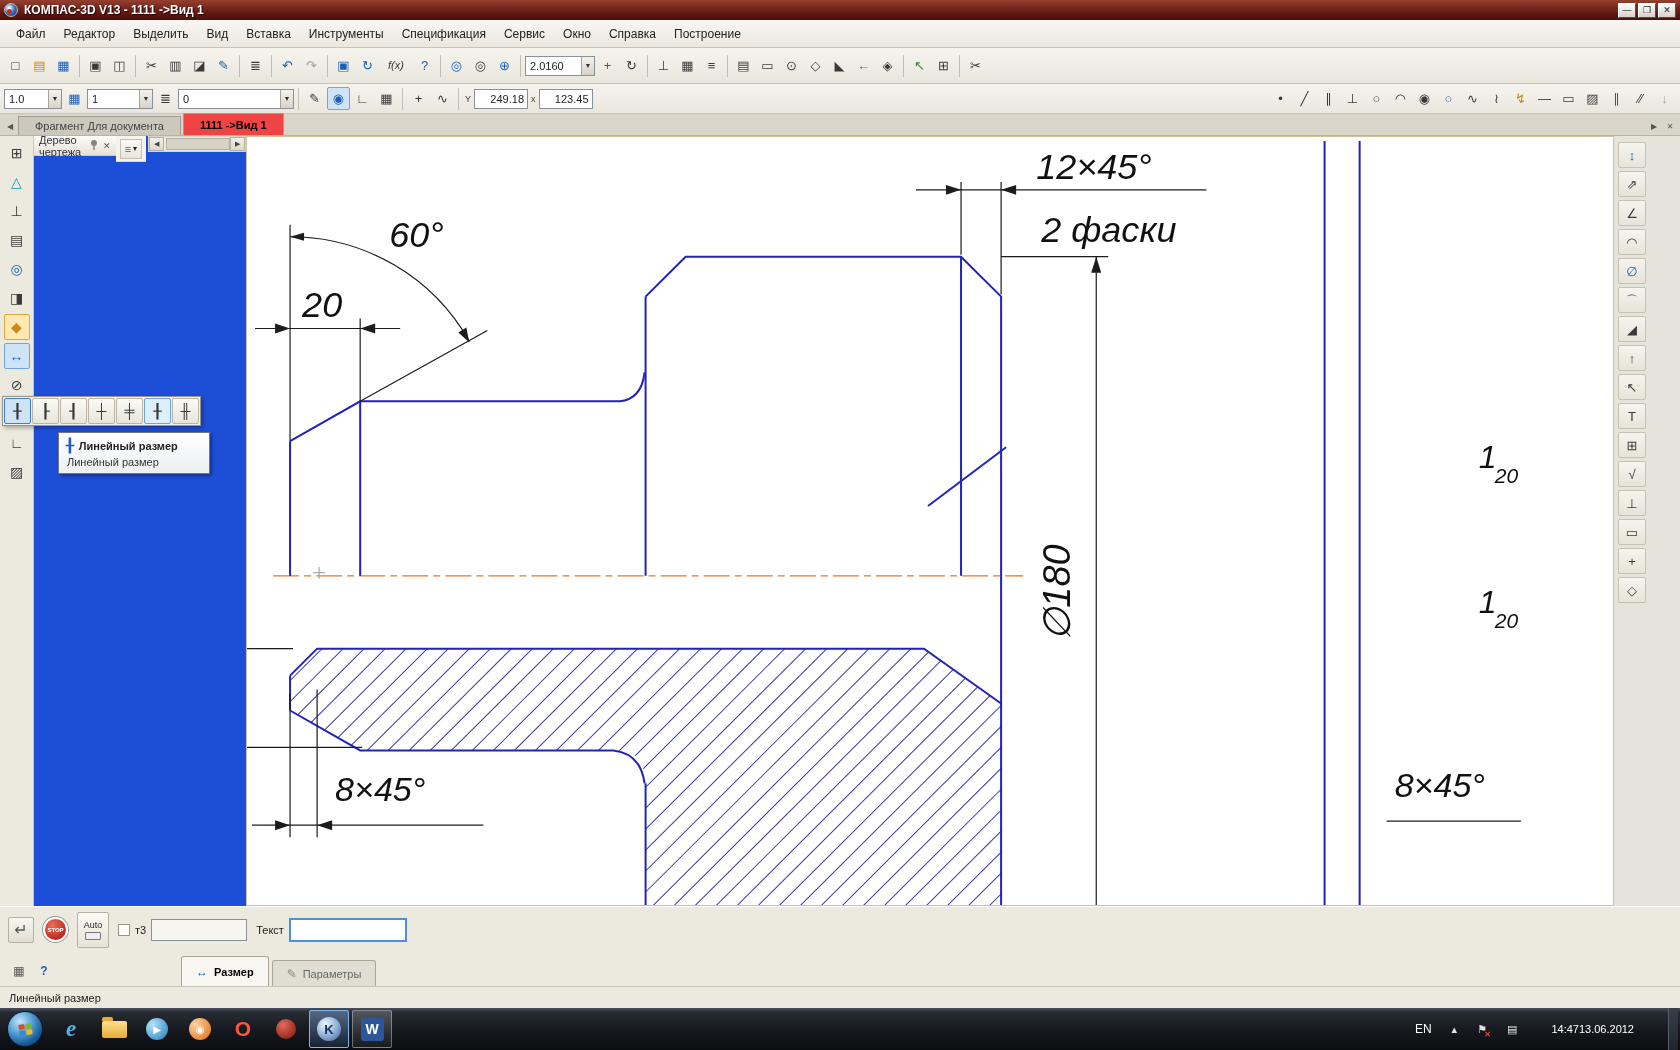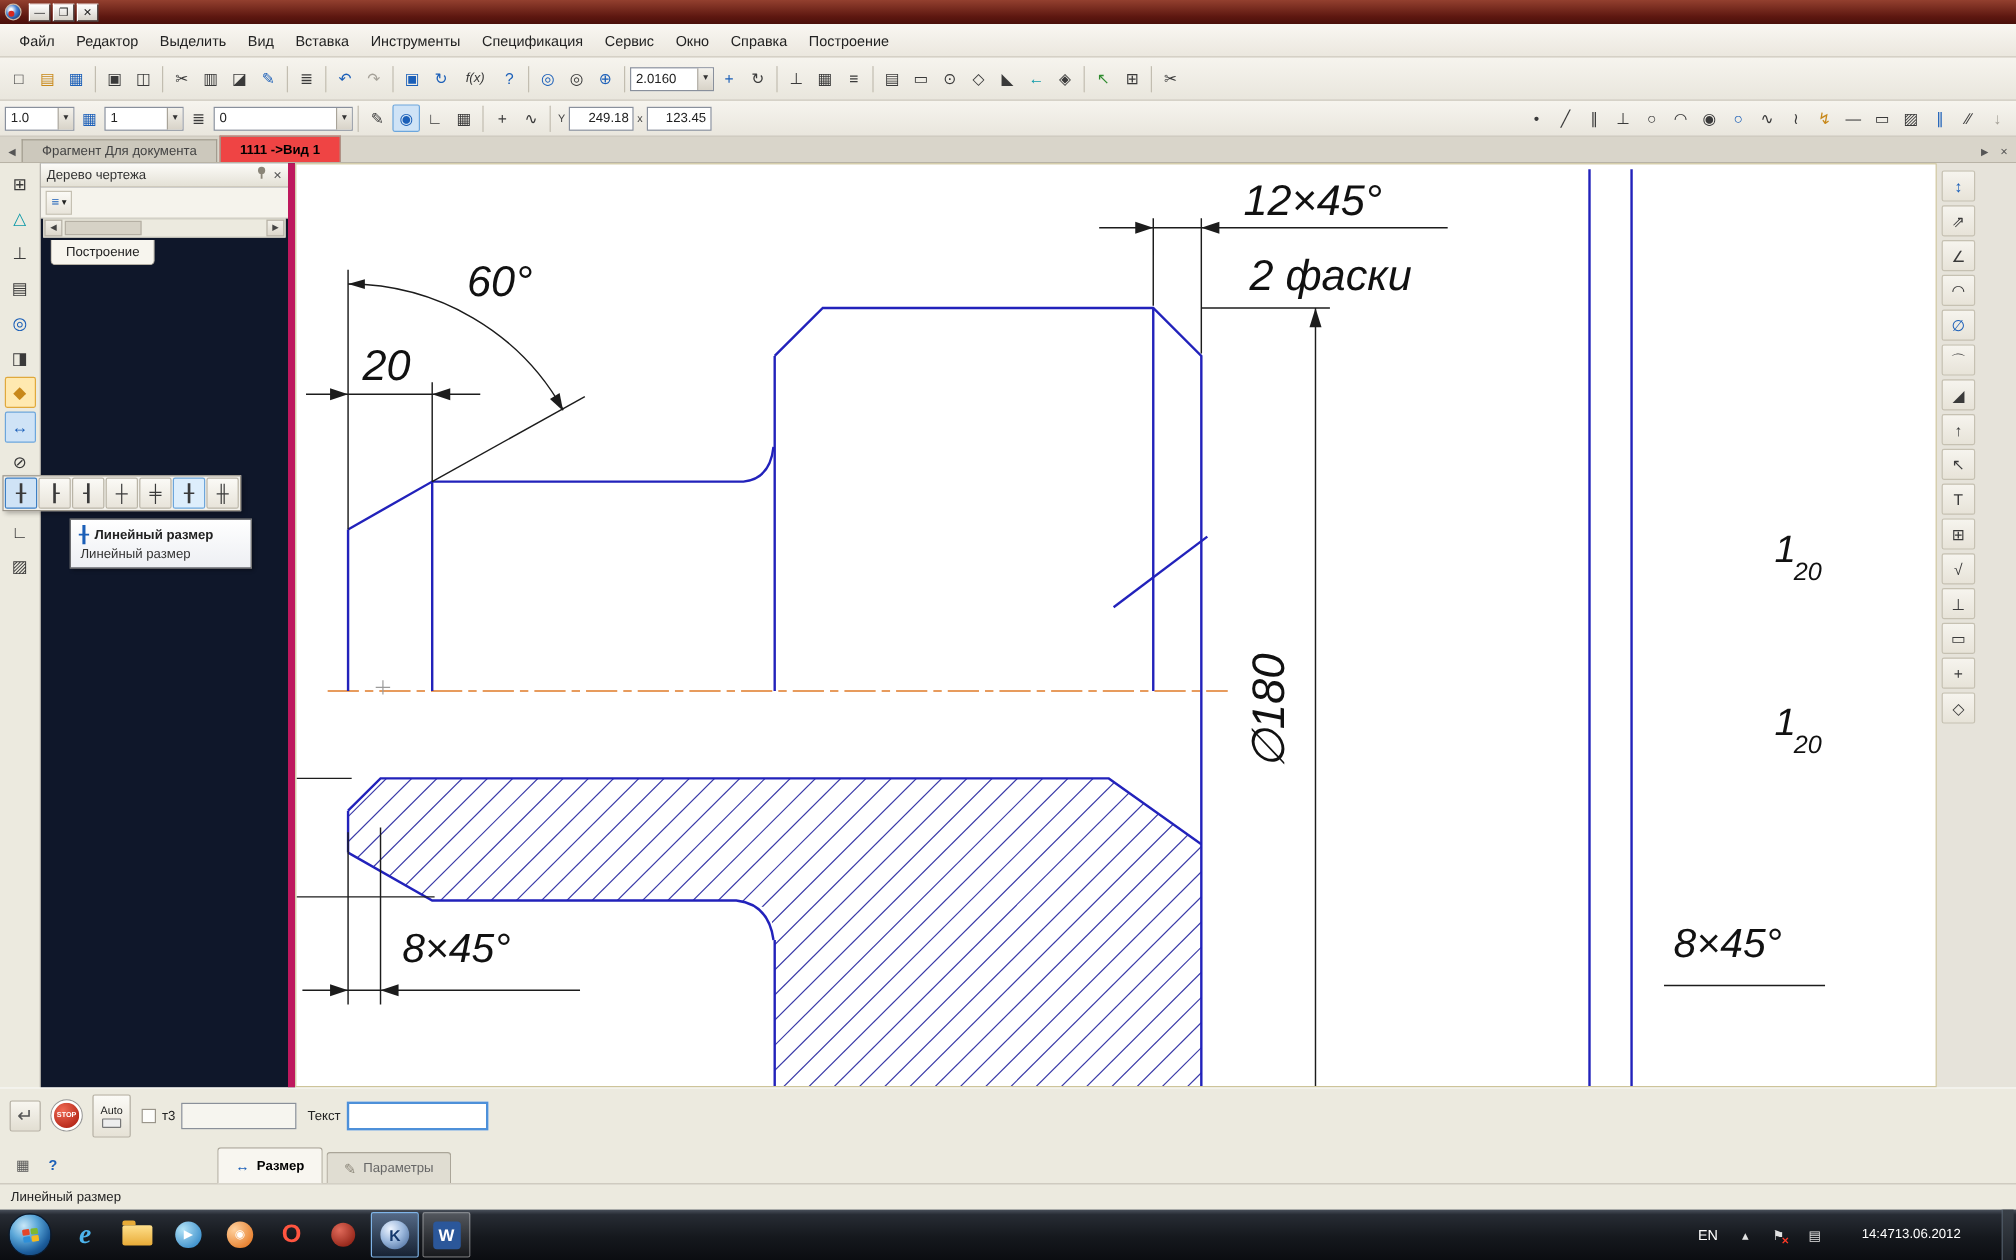--- a/index.html
+++ b/index.html
@@ -36,21 +36,21 @@
   .tab-nav{width:16px;height:18px;display:flex;align-items:center;justify-content:center;font-size:8px;color:#555}
   .doc-tab{height:19px;padding:0 16px;display:flex;align-items:center;font-size:11px;background:#ccc8bc;border:1px solid #a29d90;border-bottom:none;margin-right:2px;color:#444}
   .doc-tab.active{background:#ef4444;height:22px;font-weight:bold;color:#000}
   .tab-spacer{flex:1}
 
   
   .workspace{display:flex;height:770px;position:relative;background:#e6e3da}
   .left-strip{width:34px;background:#eceadf;border-right:1px solid #c9c4b8;display:flex;flex-direction:column;align-items:center;padding-top:4px;gap:3px;flex:none}
   .left-strip .icn{width:26px;min-width:26px;height:26px;font-size:14px}
 
-  .tree-panel{width:212px;background:#0f172a;border-right:6px solid #be185d;display:flex;flex-direction:column;flex:none}
+  .tree-panel{width:212px;background:#1d4ed8;border-right:1px solid #be185d;display:flex;flex-direction:row;flex:none}
   .tree-header{height:20px;display:flex;align-items:center;padding:0 5px;background:linear-gradient(#fdfcf9,#e4e1d6);border-bottom:1px solid #cfcabd;font-size:11px;color:#333;gap:4px}
   .tree-header .sp{flex:1}
   .tree-toolbar{height:26px;display:flex;align-items:center;padding:2px 4px;border-bottom:1px solid #dfdbd0;background:#f5f3ec;gap:2px}
   .tree-tb-btn{height:20px;padding:0 4px;display:flex;align-items:center;gap:2px;border:1px solid #c5c0b2;background:linear-gradient(#fbfaf6,#e8e4da);font-size:11px}
   .tree-body{flex:1;background:#fff;margin:2px;border:1px solid #d8d4c8;padding-top:2px;overflow:hidden}
   .tree-item{display:flex;align-items:center;gap:5px;height:24px;font-size:11px;padding-left:8px;white-space:nowrap}
   .tree-item.lvl1{padding-left:30px}
   .tree-item .ti{width:15px;height:15px;display:flex;align-items:center;justify-content:center;flex:none}
   .tree-item.sheet .ti::before{content:"▤";color:#8a8578;font-size:13px}
   .tree-item.view .ti{border:1px solid #00a8c0;border-radius:2px;color:#00a8c0;font-size:9px;background:#eefcff}
@@ -134,20 +134,21 @@
   .cl{stroke:#e07b28;stroke-width:1.4;fill:none;stroke-dasharray:26 5 7 5}
   #hatch-lines line{stroke:#3a3aa8;stroke-width:1}
   .dimtxt{font-family:"Liberation Sans",sans-serif;font-style:italic;fill:#111}
   .ah{fill:#1c1c1c;stroke:none}
 </style>
 </head>
 <body>
 
 <div class="titlebar">
   <span class="appicon"></span>
+  <span class="title-text">КОМПАС-3D V13 - 1111 -&gt;Вид 1</span>
   <span class="winbtns">
     <span class="winbtn">—</span>
     <span class="winbtn">❐</span>
     <span class="winbtn">✕</span>
   </span>
 </div>
 
 <div class="menubar">
 
 <span class="menu-item">Файл</span>

